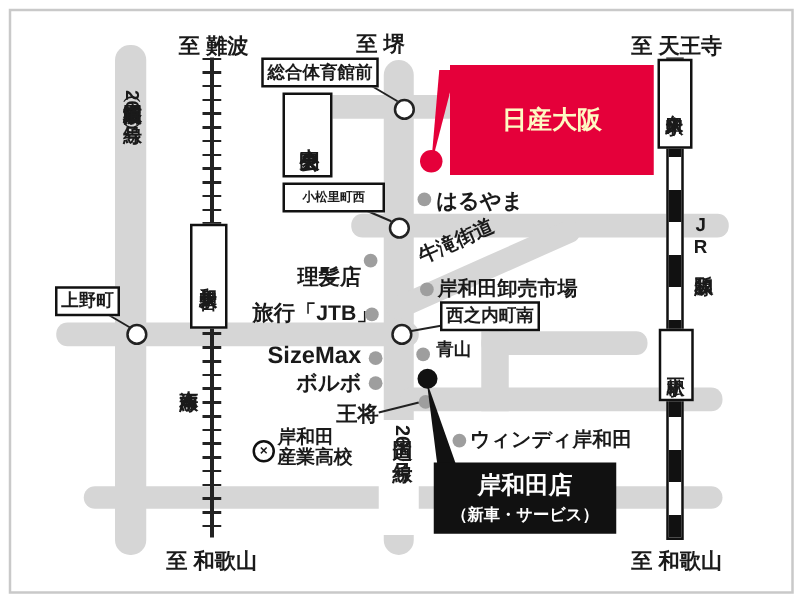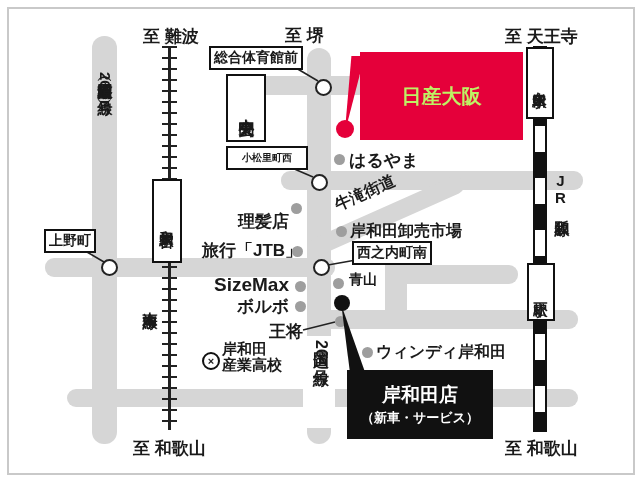--- a/index.html
+++ b/index.html
@@ -14,22 +14,22 @@
   .rail-jr{position:absolute;z-index:2;border:2px solid #111;background:#fff;
     background-image:repeating-linear-gradient(to bottom,#111 0 26px,#fff 26px 52px);}
   .lbl{position:absolute;white-space:nowrap;z-index:3;}
   .vtext{writing-mode:vertical-rl;letter-spacing:1px;}
   .upright{text-orientation:upright;letter-spacing:0;}
   .boxlbl{position:absolute;background:#fff;border:2px solid #111;z-index:6;
           display:flex;align-items:center;justify-content:center;white-space:nowrap;}
   .dot{position:absolute;background:#9e9e9e;border-radius:50%;z-index:5;}
   .xcircle{position:absolute;width:13px;height:13px;border-radius:50%;background:#fff;border:2px solid #222;z-index:5;}
   .redbox{position:absolute;left:360px;top:52px;width:163px;height:88px;background:#e5003a;z-index:7;
-          display:flex;flex-direction:column;align-items:center;justify-content:center;color:#bef264;text-align:center;}
-  .blackbox{position:absolute;left:347px;top:370px;width:146px;height:69px;background:#111;z-index:7;
+          display:flex;flex-direction:column;align-items:center;justify-content:center;color:#fef9c3;text-align:center;}
+  .blackbox{position:absolute;left:347px;top:370px;width:146px;height:57px;background:#111;z-index:7;
           display:flex;flex-direction:column;align-items:center;justify-content:center;color:#fff;text-align:center;}
   .tail{position:absolute;z-index:6;}
   svg.lines{position:absolute;left:0;top:0;z-index:4;}
   .school-mark{position:absolute;width:14px;height:14px;border:2px solid #111;border-radius:50%;
           display:flex;align-items:center;justify-content:center;font-size:11px;line-height:1;z-index:3;}
 </style>
 </head>
 <body>
 
 <div id="stage">

